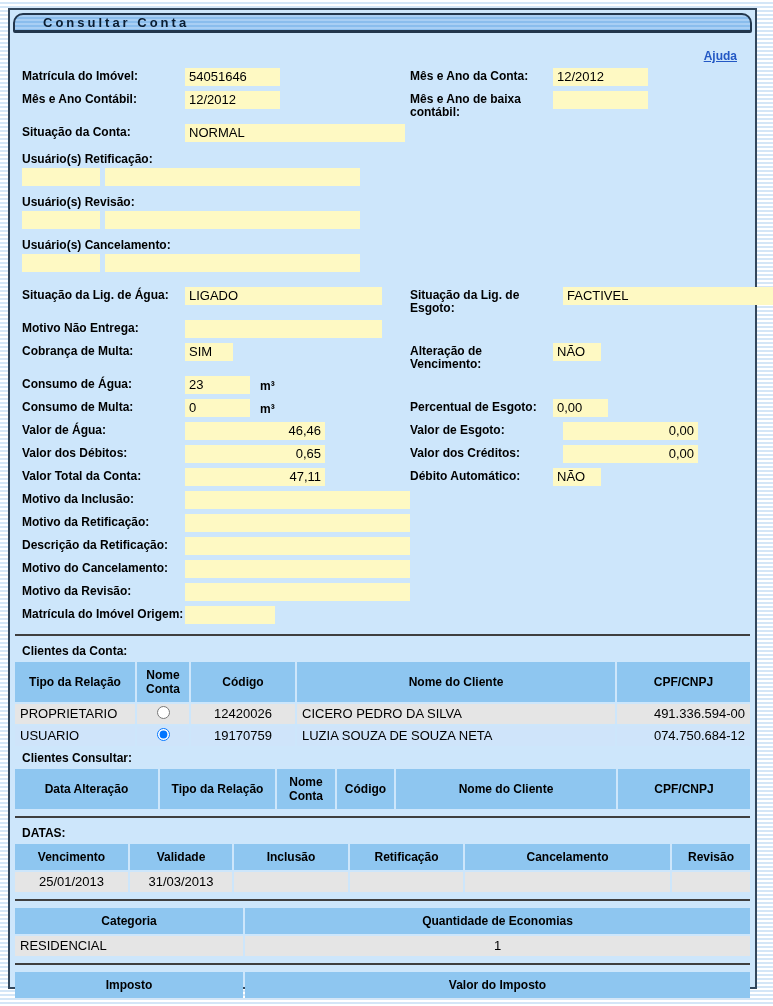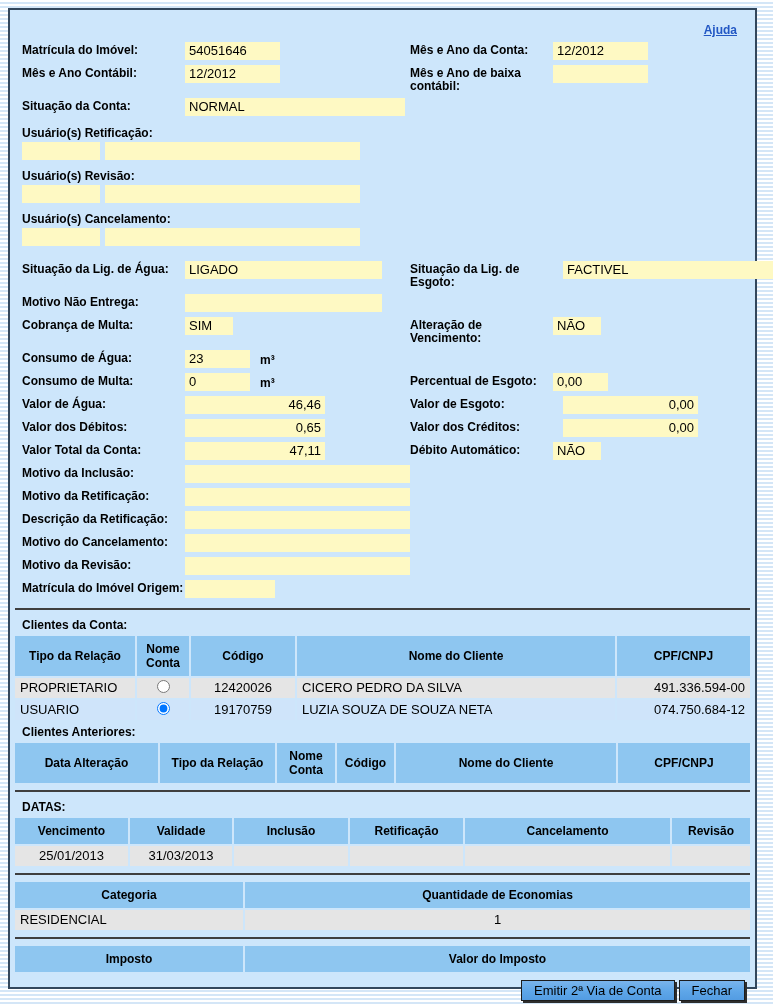--- a/index.html
+++ b/index.html
@@ -64,20 +64,23 @@
     background:linear-gradient(to bottom,#79b4ec 0%,#5ea6e8 55%,#539ce2 100%);
     border:1px solid #1c1c1c;box-shadow:2px 2px 0 #2e2e2e;
     height:21px;padding:0 12px;cursor:pointer;
   }
 </style>
 </head>
 <body>
 
 <div class="panel">
 
+  <div class="titlebar">
+    <span class="ttl">Consultar Conta</span>
+  </div>
 
   <div class="help-row">
     <a href="#">Ajuda</a>
   </div>
 
   <div class="form">
 
     <div class="frow">
       <div class="col-l">
         <span class="lbl">Matrícula do Imóvel:</span>
@@ -276,21 +279,21 @@
     <tr class="row-blue">
       <td class="al">USUARIO</td>
       <td class="ac"><input type="radio" name="nomeConta" checked="" style=""></td>
       <td class="ac">19170759</td>
       <td class="al">LUZIA SOUZA DE SOUZA NETA</td>
       <td class="ard">074.750.684-12</td>
     </tr>
   </tbody>
     </table>
 
-  <div class="section-lbl">Clientes Anteriores:</div>
+  <div class="section-lbl">Clientes Consultar:</div>
   <table class="tbl">
     <colgroup>
         <col style="width:143px">
         <col style="width:115px">
         <col style="width:58px">
         <col style="width:57px">
         <col style="width:220px">
         <col>
       </colgroup>
     <tbody>

